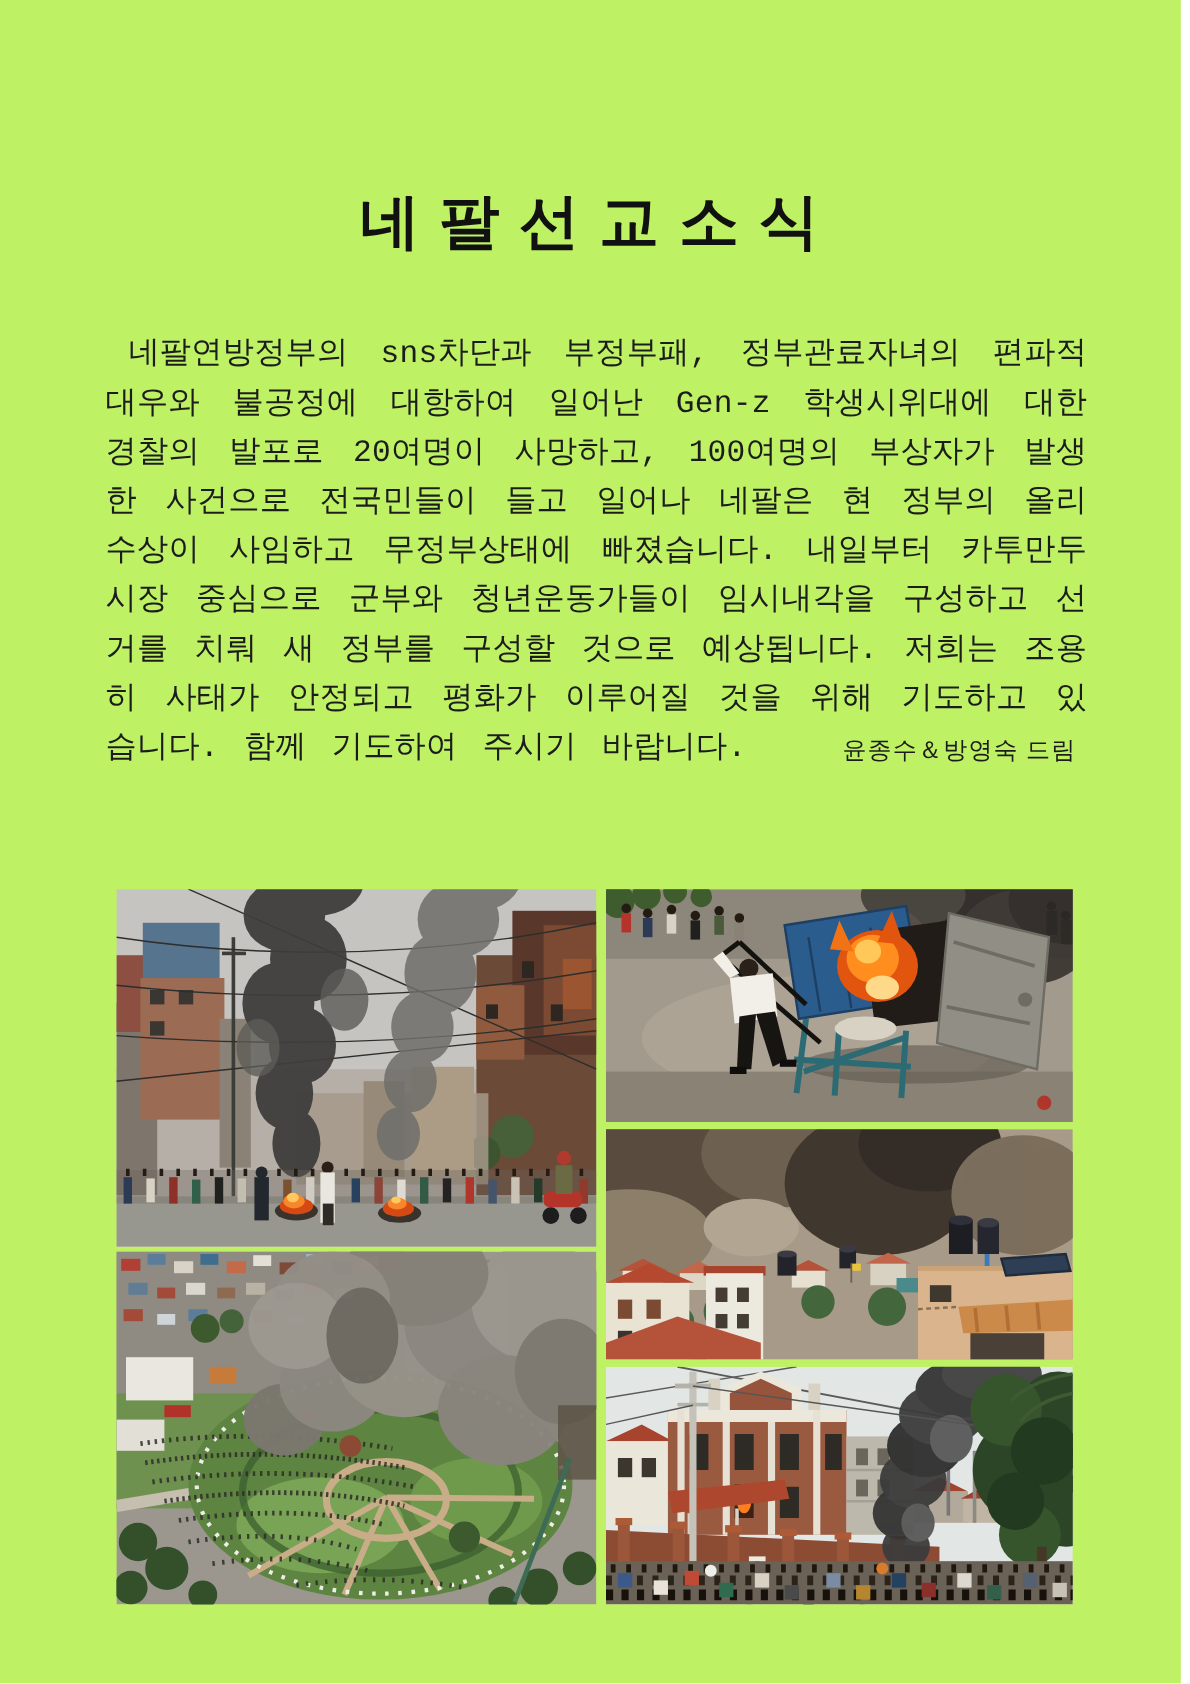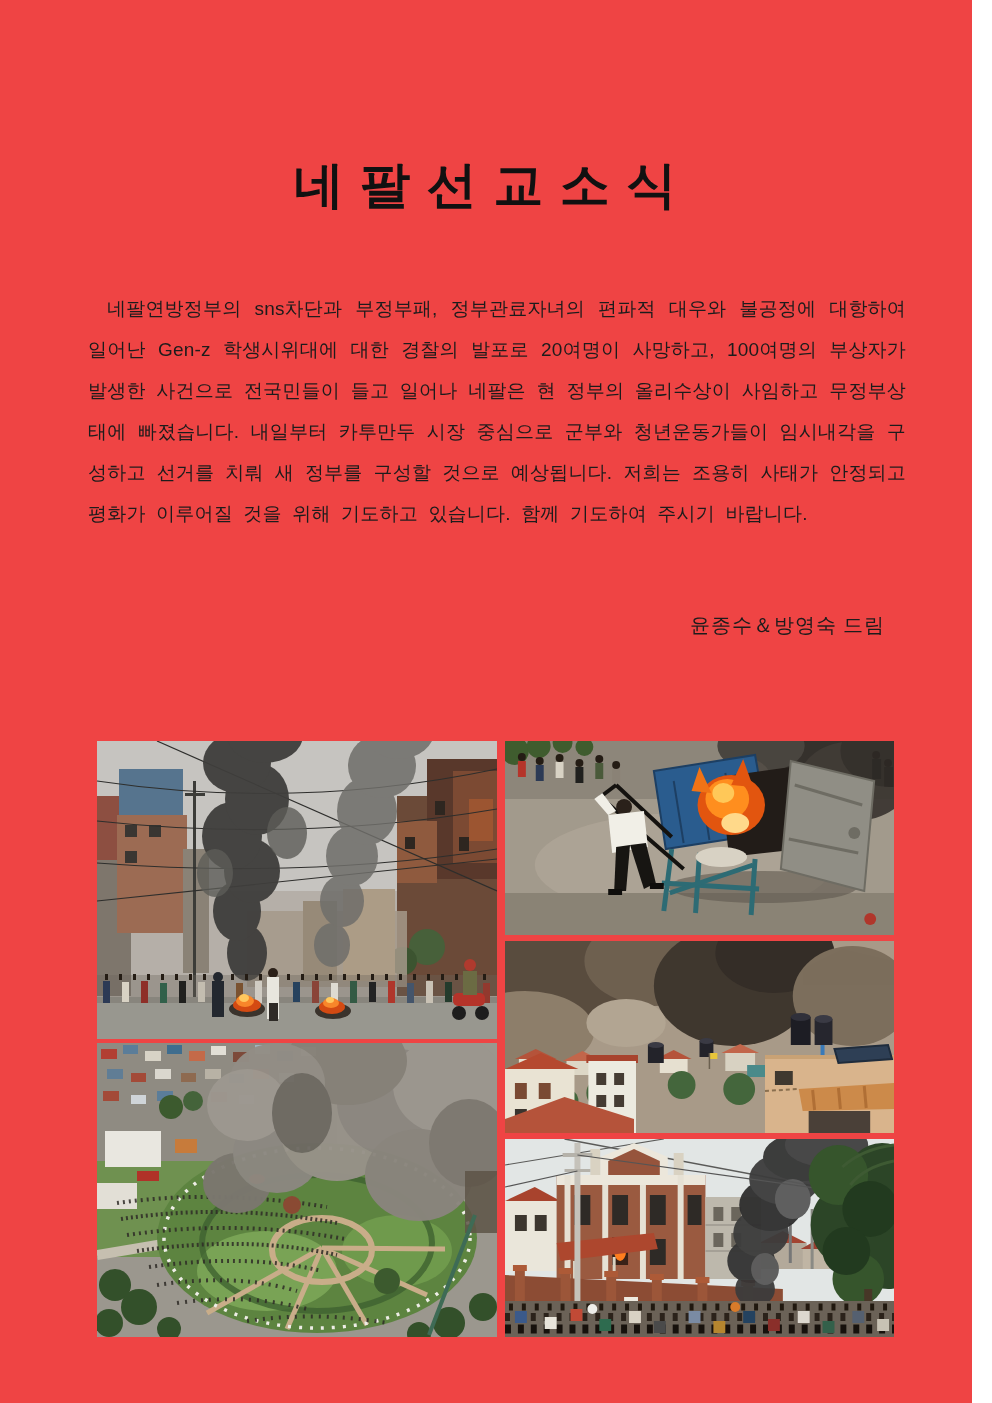--- a/index.html
+++ b/index.html
@@ -1,27 +1,27 @@
 <!DOCTYPE html>
 <html><head>
 <meta charset="utf-8">
 <style>
   html,body{margin:0;padding:0;background:#ffffff;}
   .page{
-    position:relative;width:972px;height:1403px;background:#ef4444;
-    font-family:"Liberation Serif","DejaVu Serif",serif;color:#1c1c1c;overflow:hidden;
+    position:relative;width:972px;height:1403px;background:#bef264;
+    font-family:"Liberation Serif","DejaVu Serif",serif;color:#1c1c1c;overflow:hidden;padding-left:12px;
   }
   .doc-title{
     position:absolute;top:152px;left:0;width:100%;margin:0;
     text-align:center;font-size:50px;font-weight:600;letter-spacing:2px;color:#111;
   }
   .doc-body{
-    position:absolute;top:288px;left:88px;width:818px;margin:0;
-    font-family:Liberation Sans, sans-serif;
-    font-size:19px;line-height:41px;text-align:justify;text-indent:19px;
+    position:absolute;top:275px;left:88px;width:818px;margin:0;
+    font-family:Liberation Mono, monospace;
+    font-size:26px;line-height:41px;text-align:justify;text-indent:19px;
     word-spacing:5px;letter-spacing:0.2px;color:#1c1c1c;
   }
   .doc-signature{
     position:absolute;top:612px;right:87px;margin:0;
     font-size:20px;letter-spacing:1px;color:#1c1c1c;text-align:center;
   }
   .collage{position:absolute;top:741px;left:97px;width:797px;display:flex;gap:8px;}
   .col-left{width:400px;}
   .col-right{width:389px;}
   figure{margin:0;display:block;line-height:0;}

